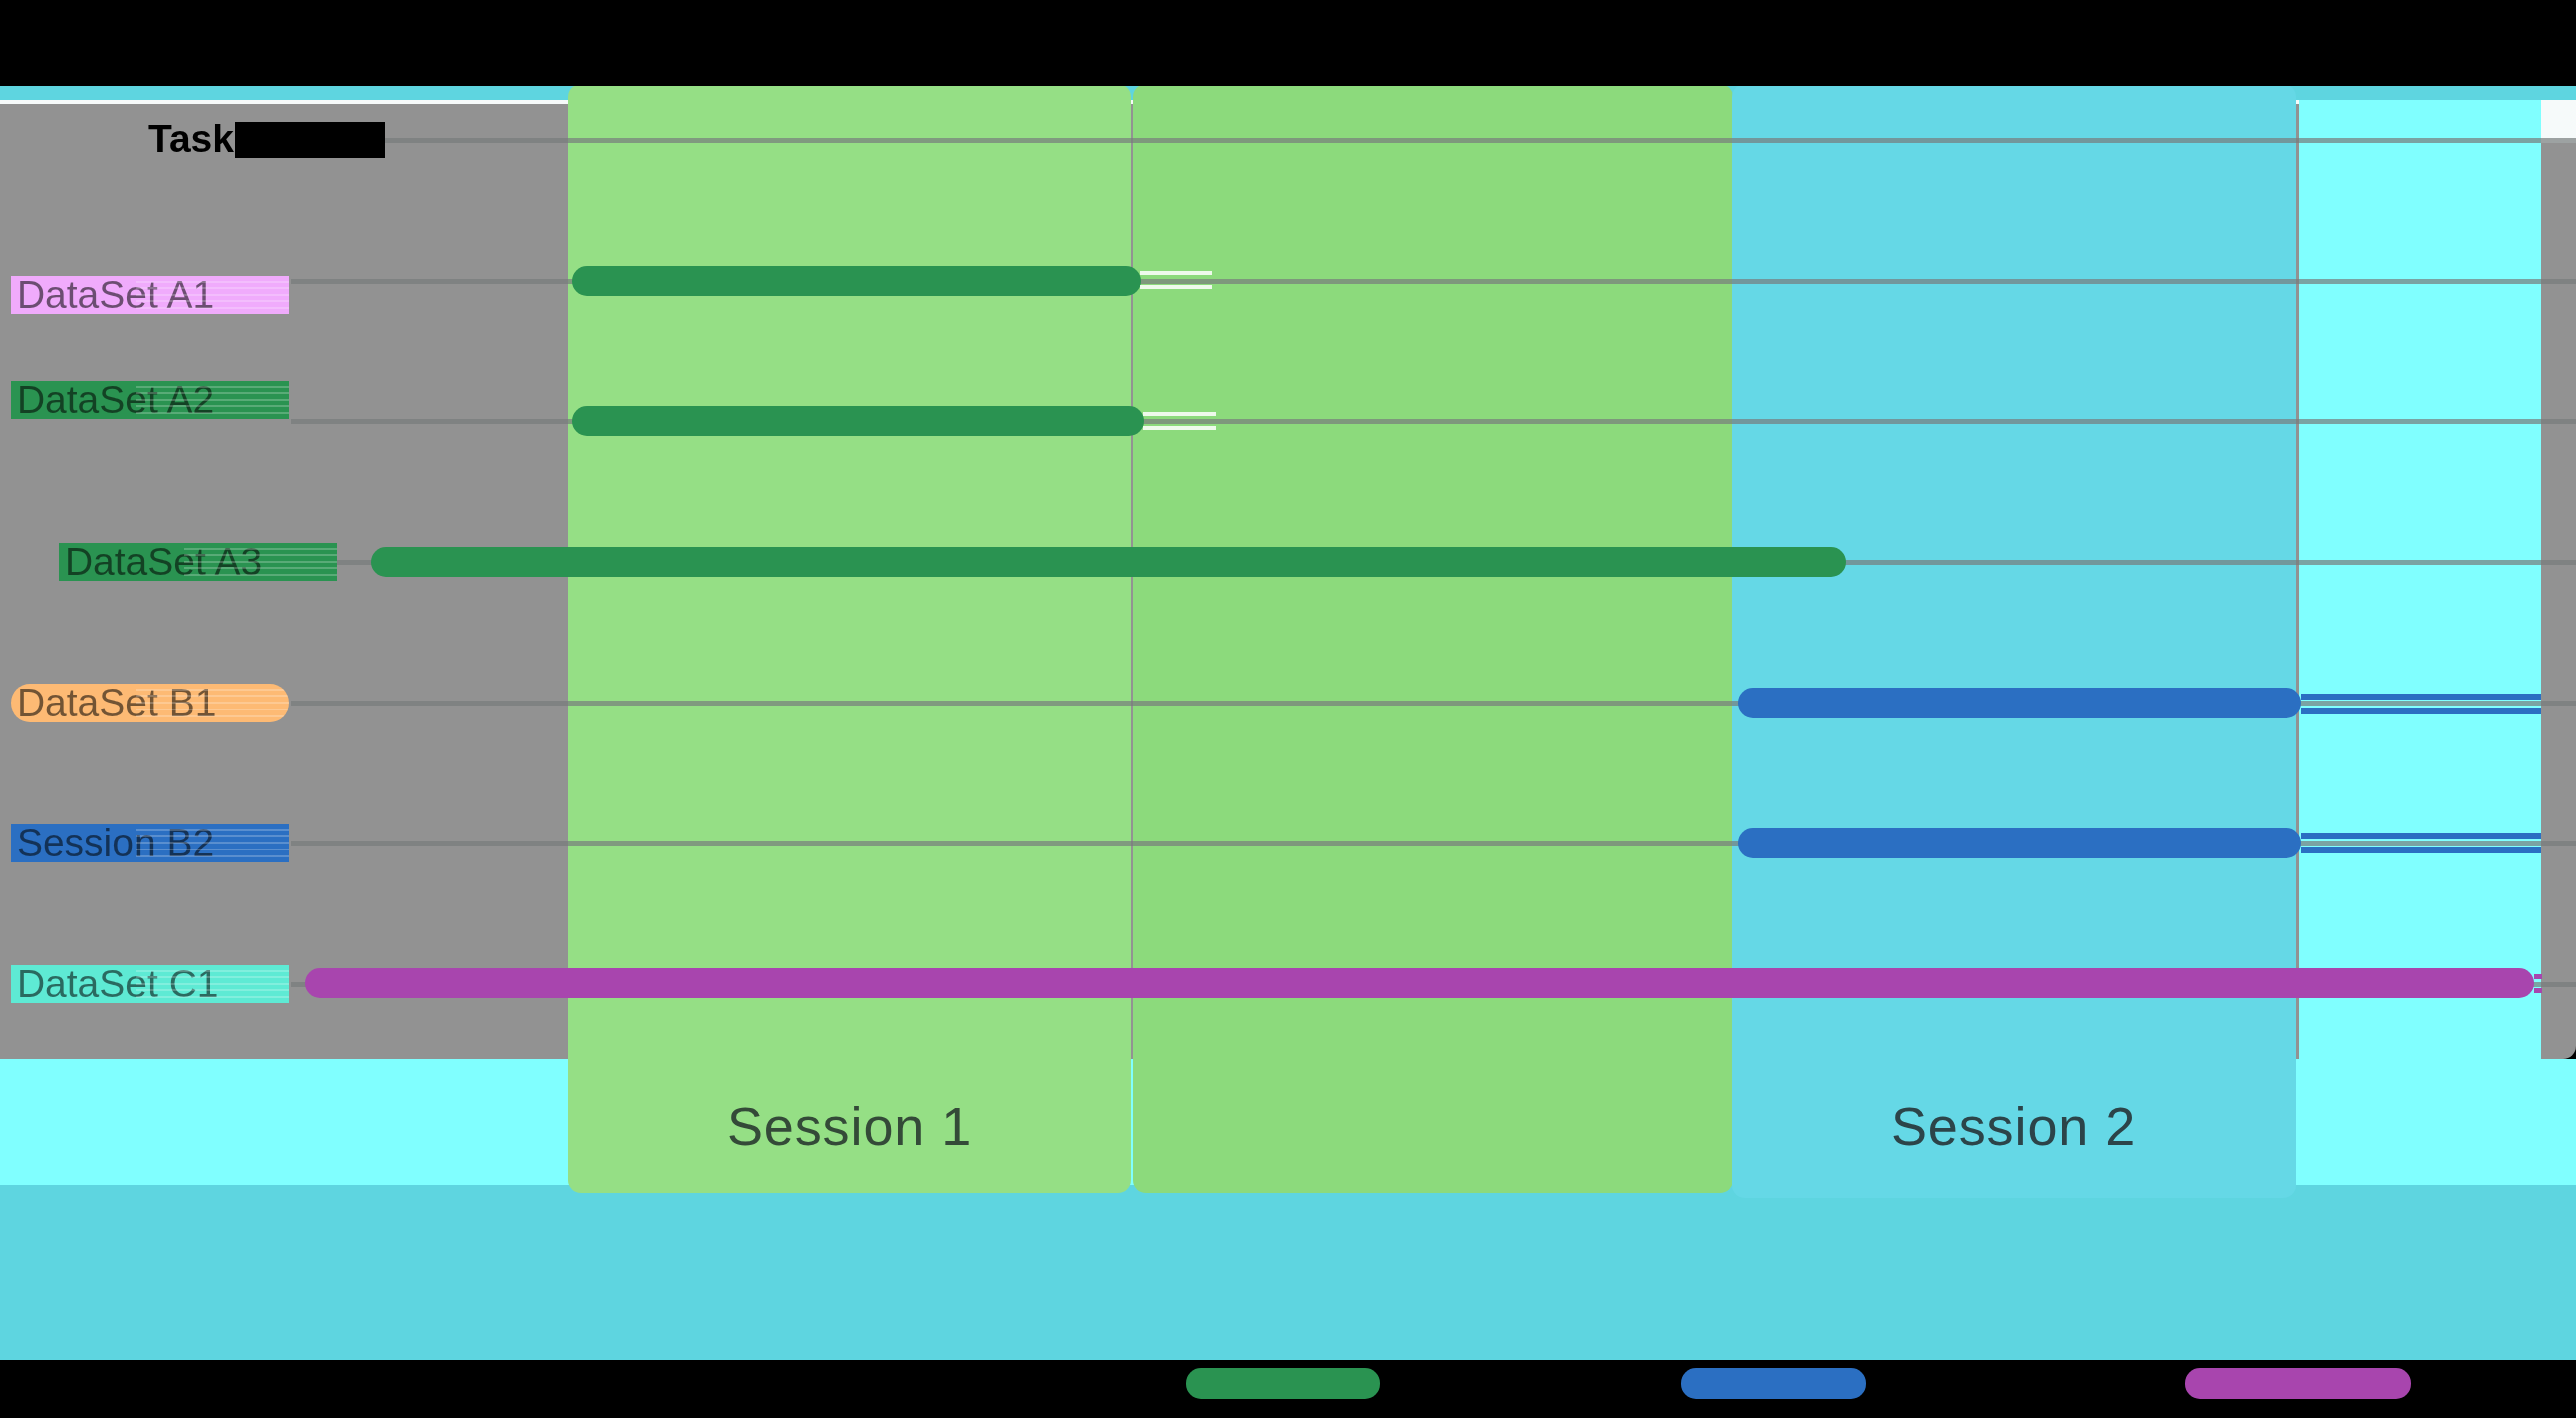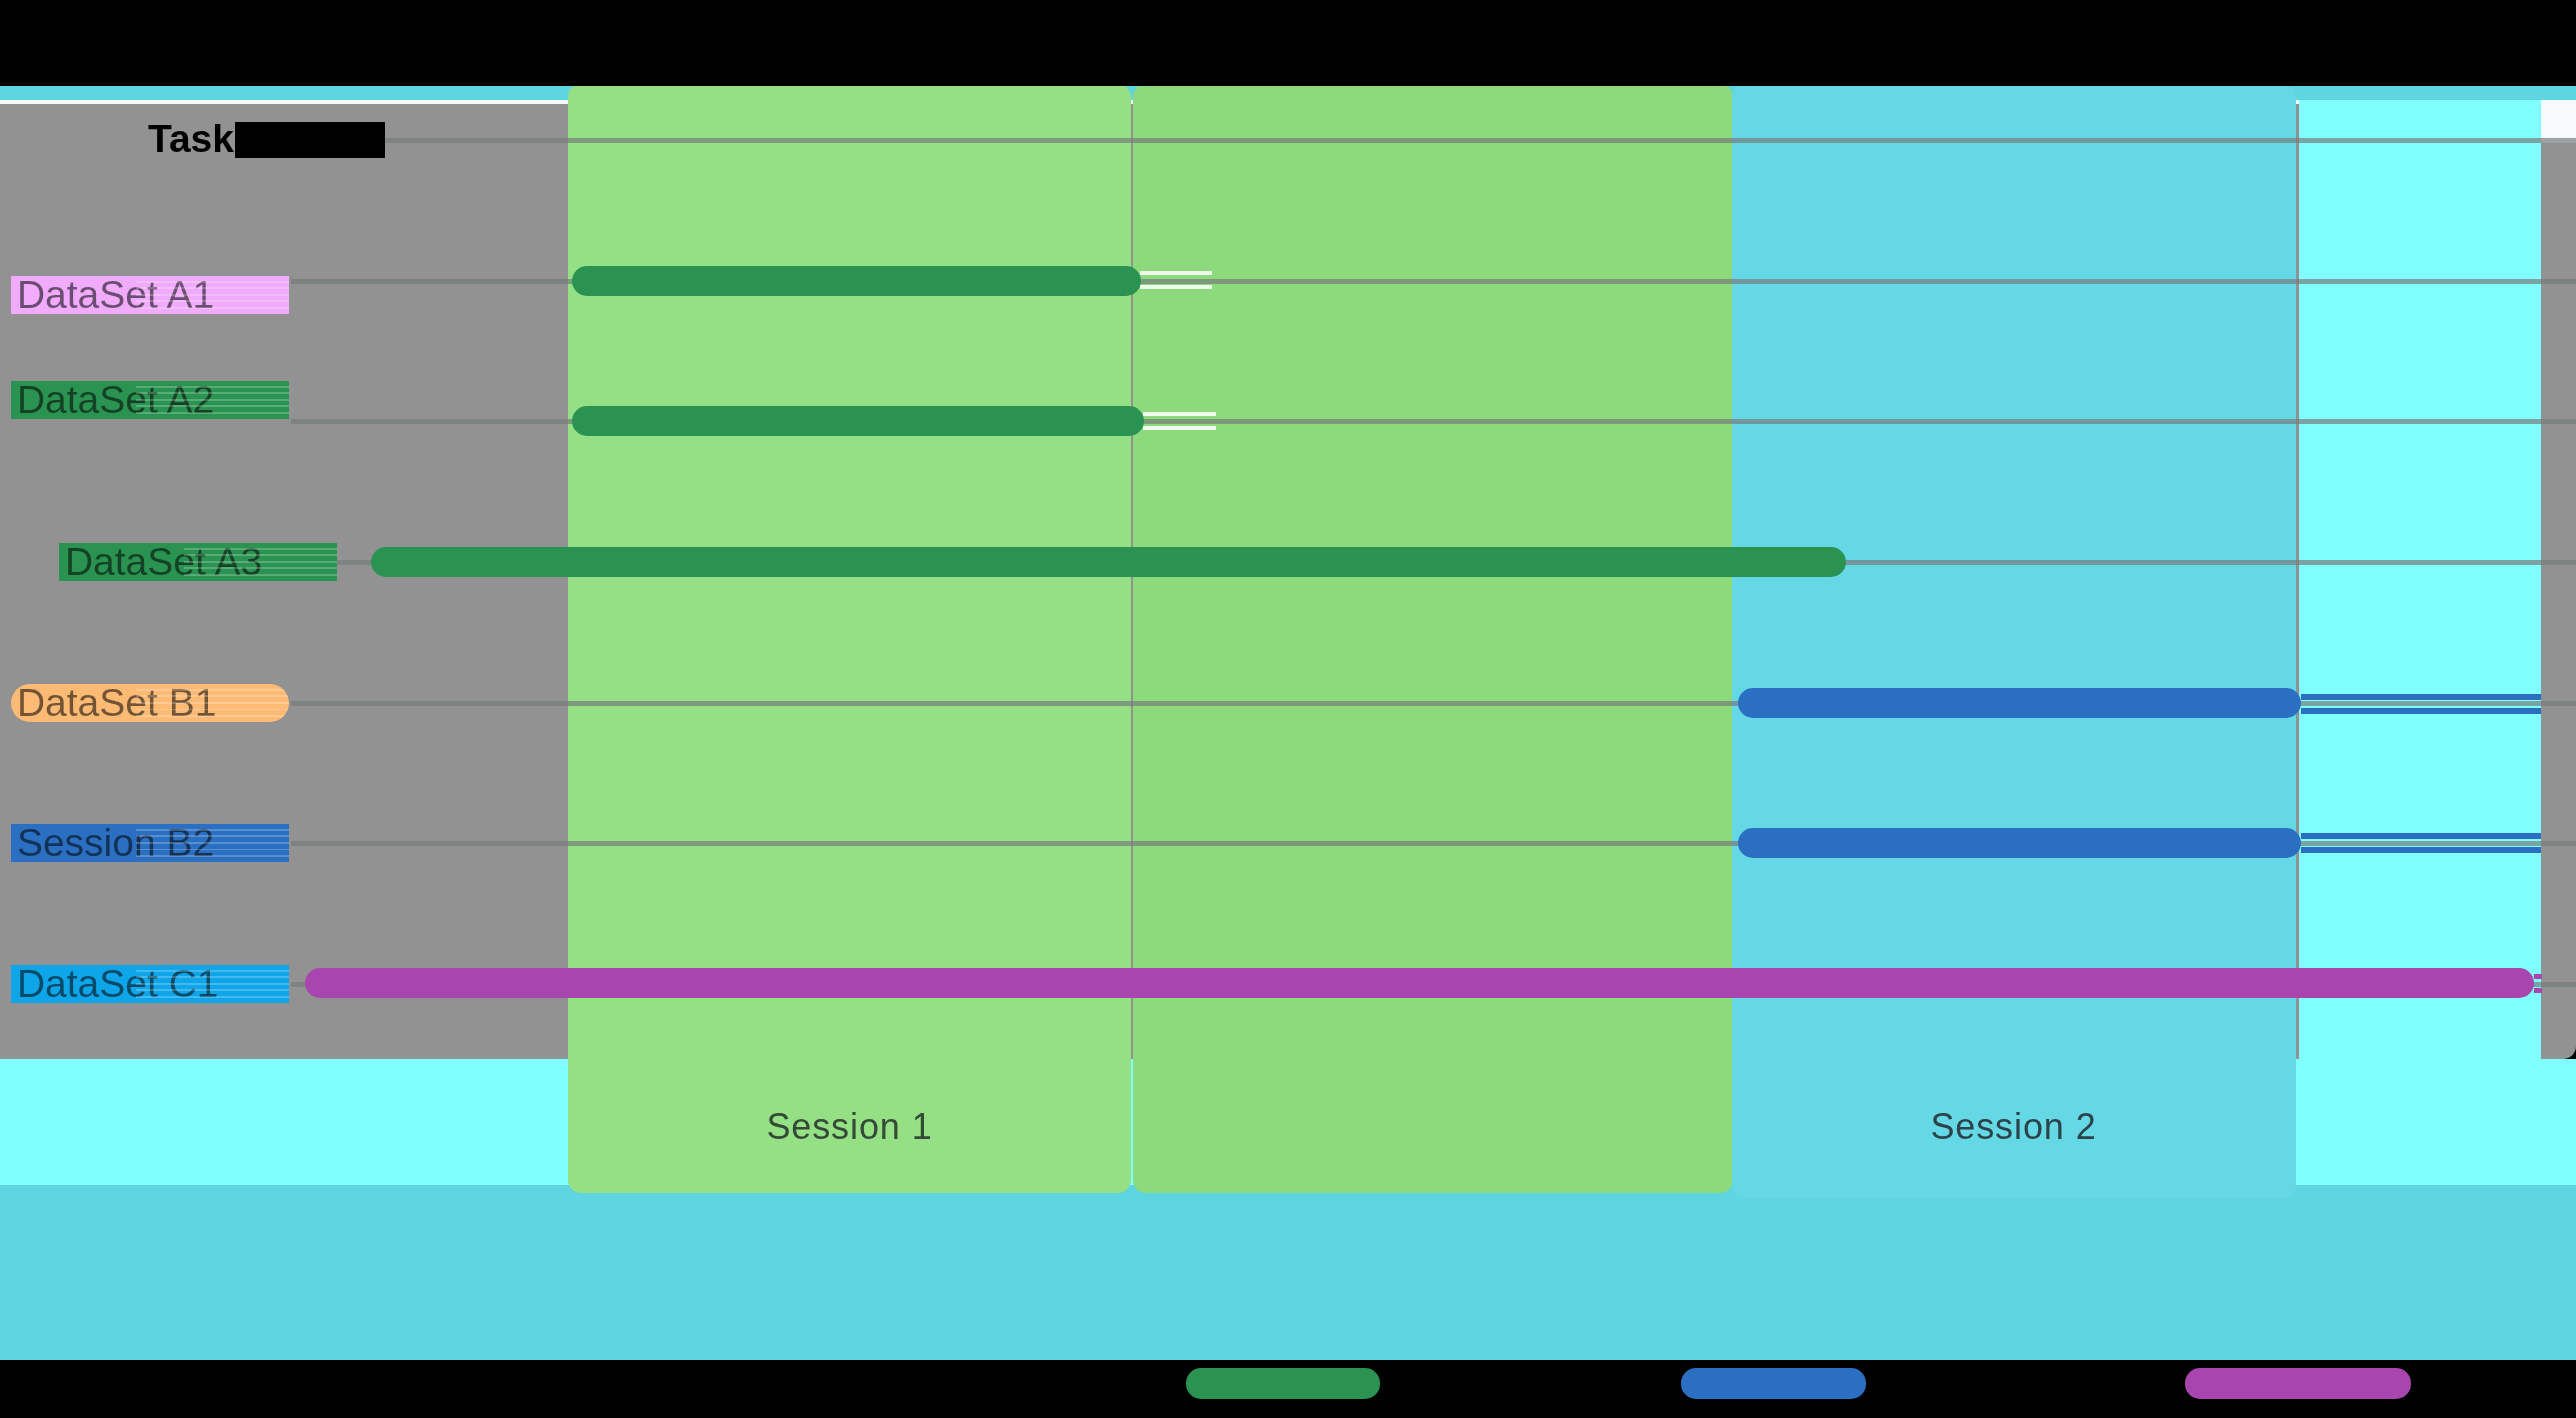--- a/index.html
+++ b/index.html
@@ -20,21 +20,21 @@
   .letterbox{left:0;width:2576px;background:#000;}
   .letterbox.top{top:0;height:86px;}
   .letterbox.bottom{top:1360px;height:59px;}
 
   
   .band{border-radius:13px;}
   .band.s1a{left:568px;top:84px;width:563px;height:1109px;background:#95df85;}
   .band.s1b{left:1133px;top:84px;width:600px;height:1109px;background:#8cda7c;}
   .band.s2 {left:1732px;top:84px;width:564px;height:1114px;background:#65d8e6;}
 
-  .session-label{top:1100px;height:53px;font-size:36px;line-height:53px;
+  .session-label{top:1100px;height:53px;font-size:54px;line-height:53px;
                  text-align:center;letter-spacing:0.9px;}
   .session-label.s1{left:662px;width:375px;color:#344a38;}
   .session-label.s2{left:1826px;width:375px;color:#2c4449;}
 
   
   .gridline{left:291px;width:2285px;height:4.7px;background:rgba(120,124,124,0.7);}
 
   
   .bar{height:30px;border-radius:15px;}
   .echo{position:absolute;}
@@ -97,21 +97,21 @@
       <div class="abs bar" style="left: 305px; top: 968px; width: 2229px; background: rgb(168, 69, 174);"></div>
       <div class="echo" style="left: 2534px; top: 974px; width: 7.5px; height: 4.7px; background: rgb(168, 69, 174);"></div>
       <div class="echo" style="left: 2534px; top: 988px; width: 7.5px; height: 4.7px; background: rgb(168, 69, 174);"></div>
     </div>
   <div id="label-layer" class="abs">
       <div class="abs row-label" style="top: 276px; background: #f0abfc;">DataSet A1</div>
       <div class="abs row-label" style="top: 381px; background: rgb(42, 147, 81);">DataSet A2</div>
       <div class="abs row-label" style="top: 543px; background: rgb(42, 147, 81); margin-left: 48px;">DataSet A3</div>
       <div class="abs row-label" style="top: 684px; background: #fdba74; border-radius: 19px;">DataSet B1</div>
       <div class="abs row-label" style="top: 824px; background: rgb(43, 111, 194);">Session B2</div>
-      <div class="abs row-label" style="top: 965px; background: #0ea5e9;">DataSet C1</div>
+      <div class="abs row-label" style="top: 965px; background: #5eead4;">DataSet C1</div>
     </div>
 
   <div class="abs axis-header">Task</div>
   <div class="abs glitch-box"></div>
 
   <div class="abs session-label s1">Session 1</div>
   <div class="abs session-label s2">Session 2</div>
 
   <div class="abs letterbox top"></div>
   <div class="abs letterbox bottom"></div>

